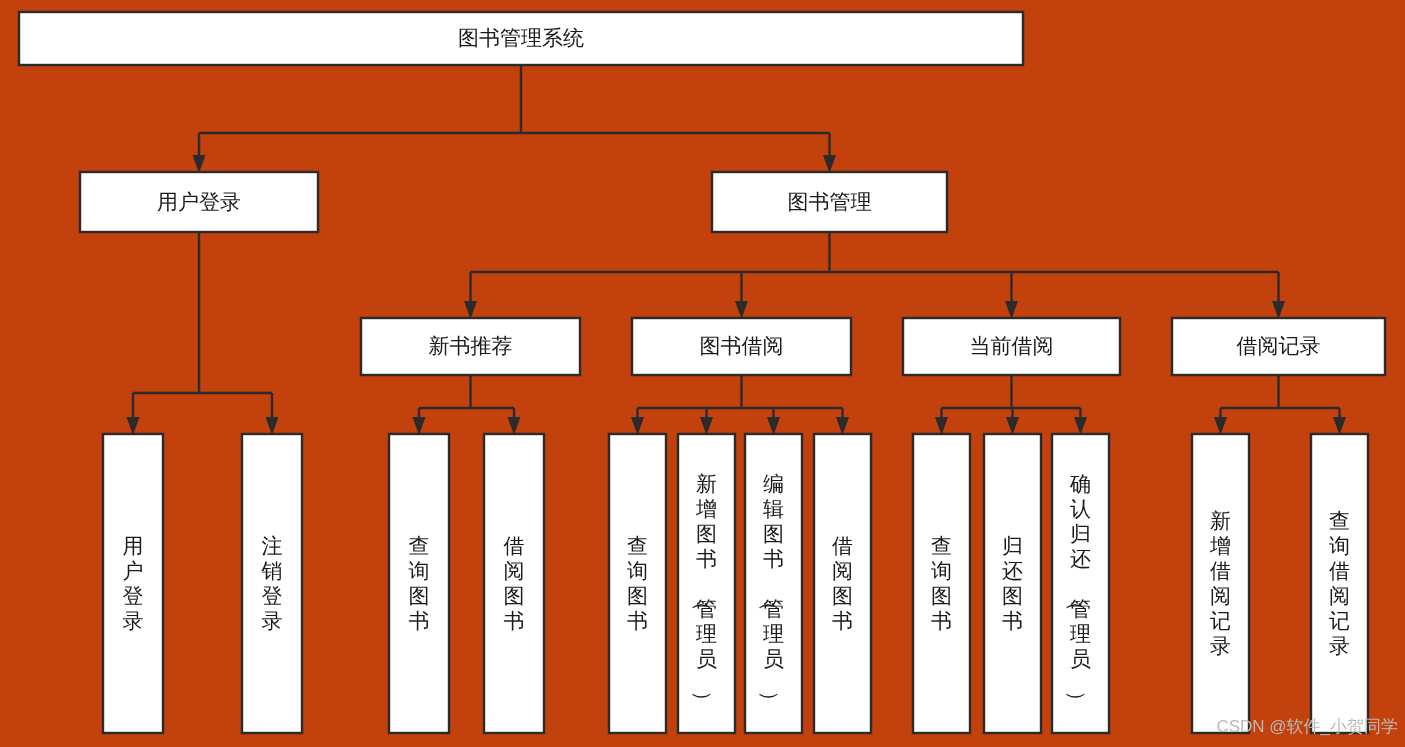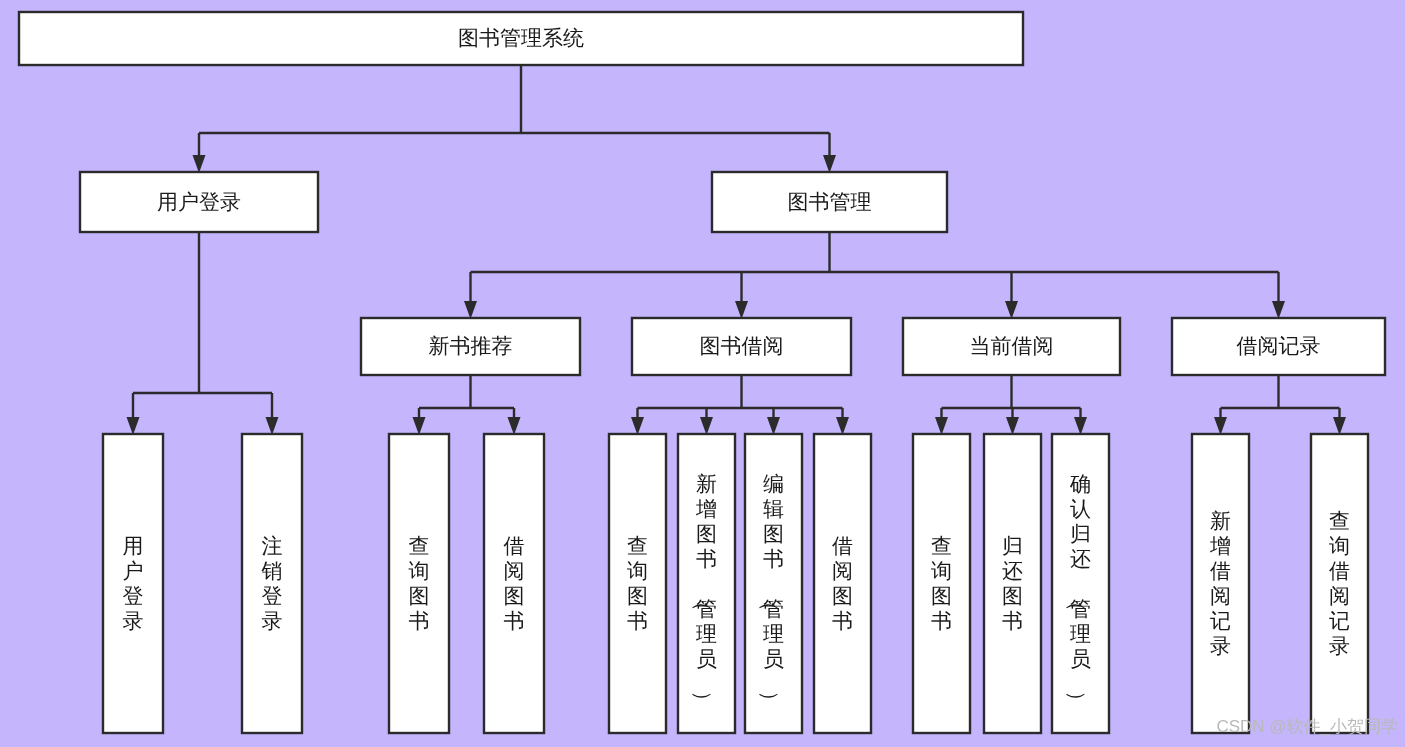--- a/index.html
+++ b/index.html
@@ -8,21 +8,21 @@
     padding: 0;
     background: #ffffff;
   }
   body {
     font-family: "Liberation Sans", "DejaVu Sans", sans-serif;
   }
   #diagram-root {
     position: relative;
     width: 1405px;
     height: 747px;
-    background: #c4b5fd;
+    background: #c2410c;
     overflow: hidden;
   }
   svg.diagram-svg {
     position: absolute;
     left: 0;
     top: 0;
     width: 1405px;
     height: 747px;
     display: block;
   }

